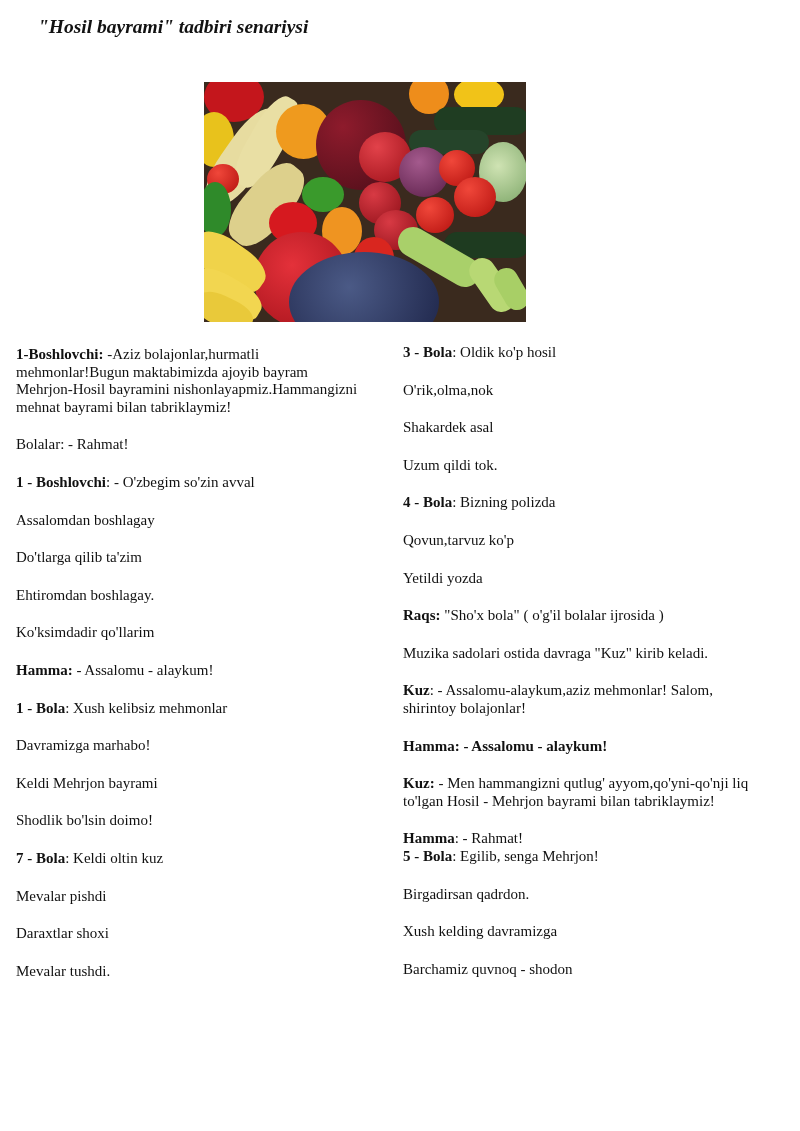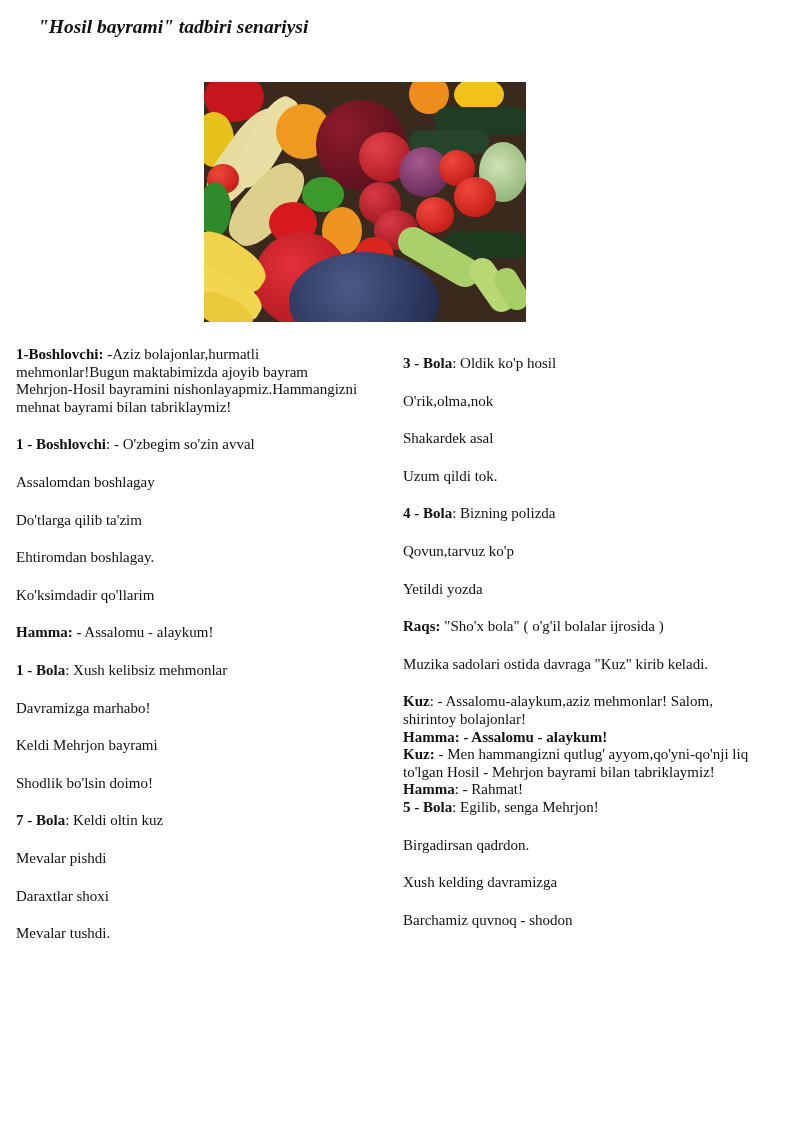--- a/index.html
+++ b/index.html
@@ -5,23 +5,23 @@
   html, body { margin: 0; padding: 0; background: #ffffff; }
   body { width: 800px; height: 1131px; position: relative; overflow: hidden;
          font-family: "Liberation Serif", "DejaVu Serif", serif; color: #111; }
   .title { position: absolute; left: 38px; top: 16px; font-size: 19.5px; font-weight: bold;
            font-style: italic; margin: 0; letter-spacing: 0; }
   .photo { position: absolute; left: 204px; top: 82px; width: 322px; height: 240px; overflow: hidden;
            background: #3a2a1e; }
   .photo span { position: absolute; border-radius: 50%; }
   .col { position: absolute; font-size: 15px; line-height: 17.6px; }
   .col-left { left: 16px; top: 346px; width: 345px; }
-  .col-right { left: 403px; top: 355px; width: 360px; }
+  .col-right { left: 403px; top: 344px; width: 360px; }
   .p { margin: 0 0 20px 0; }
-  .p.tight { margin-bottom: 0; }
+  .p.tight { margin-bottom: 0; margin-top: 20px; }
   b { font-weight: bold; }
 </style>
 </head>
 <body>
 
 <h1 class="title">"Hosil bayrami" tadbiri senariysi</h1>
 
 <div class="photo">
 
   <span style="left:0;top:-10px;width:60px;height:50px;background:#c4161c;"></span>
@@ -55,20 +55,21 @@
   <span style="left:-10px;top:215px;width:60px;height:30px;background:#e9c93a;border-radius:40%;transform:rotate(25deg);"></span>
   <span style="left:150px;top:155px;width:40px;height:42px;background:#d9261f;"></span>
   <span style="left:85px;top:170px;width:150px;height:100px;background:radial-gradient(circle at 40% 35%,#4b5a86,#1c2347);"></span>
   <span style="left:190px;top:160px;width:90px;height:30px;background:#a9d06a;border-radius:15px;transform:rotate(30deg);"></span>
   <span style="left:258px;top:190px;width:60px;height:26px;background:#b8d874;border-radius:13px;transform:rotate(55deg);"></span>
   <span style="left:285px;top:195px;width:45px;height:24px;background:#a8cf66;border-radius:12px;transform:rotate(60deg);"></span>
 </div>
 
 <div class="col col-left">
   <p class="p"><b>1-Boshlovchi:</b><span> -Aziz bolajonlar,hurmatli mehmonlar!Bugun maktabimizda ajoyib bayram Mehrjon-Hosil bayramini nishonlayapmiz.Hammangizni mehnat bayrami bilan tabriklaymiz!</span></p>
+  <p class="p"><b></b><span>Bolalar: - Rahmat!</span></p>
   <p class="p"><b>1 - Boshlovchi</b><span>: - O'zbegim so'zin avval</span></p>
   <p class="p"><b></b><span>Assalomdan boshlagay</span></p>
   <p class="p"><b></b><span>Do'tlarga qilib ta'zim</span></p>
   <p class="p"><b></b><span>Ehtiromdan boshlagay.</span></p>
   <p class="p"><b></b><span>Ko'ksimdadir qo'llarim</span></p>
   <p class="p"><b>Hamma:</b><span> - Assalomu - alaykum!</span></p>
   <p class="p"><b>1 - Bola</b><span>: Xush kelibsiz mehmonlar</span></p>
   <p class="p"><b></b><span>Davramizga marhabo!</span></p>
   <p class="p"><b></b><span>Keldi Mehrjon bayrami</span></p>
   <p class="p"><b></b><span>Shodlik bo'lsin doimo!</span></p>

